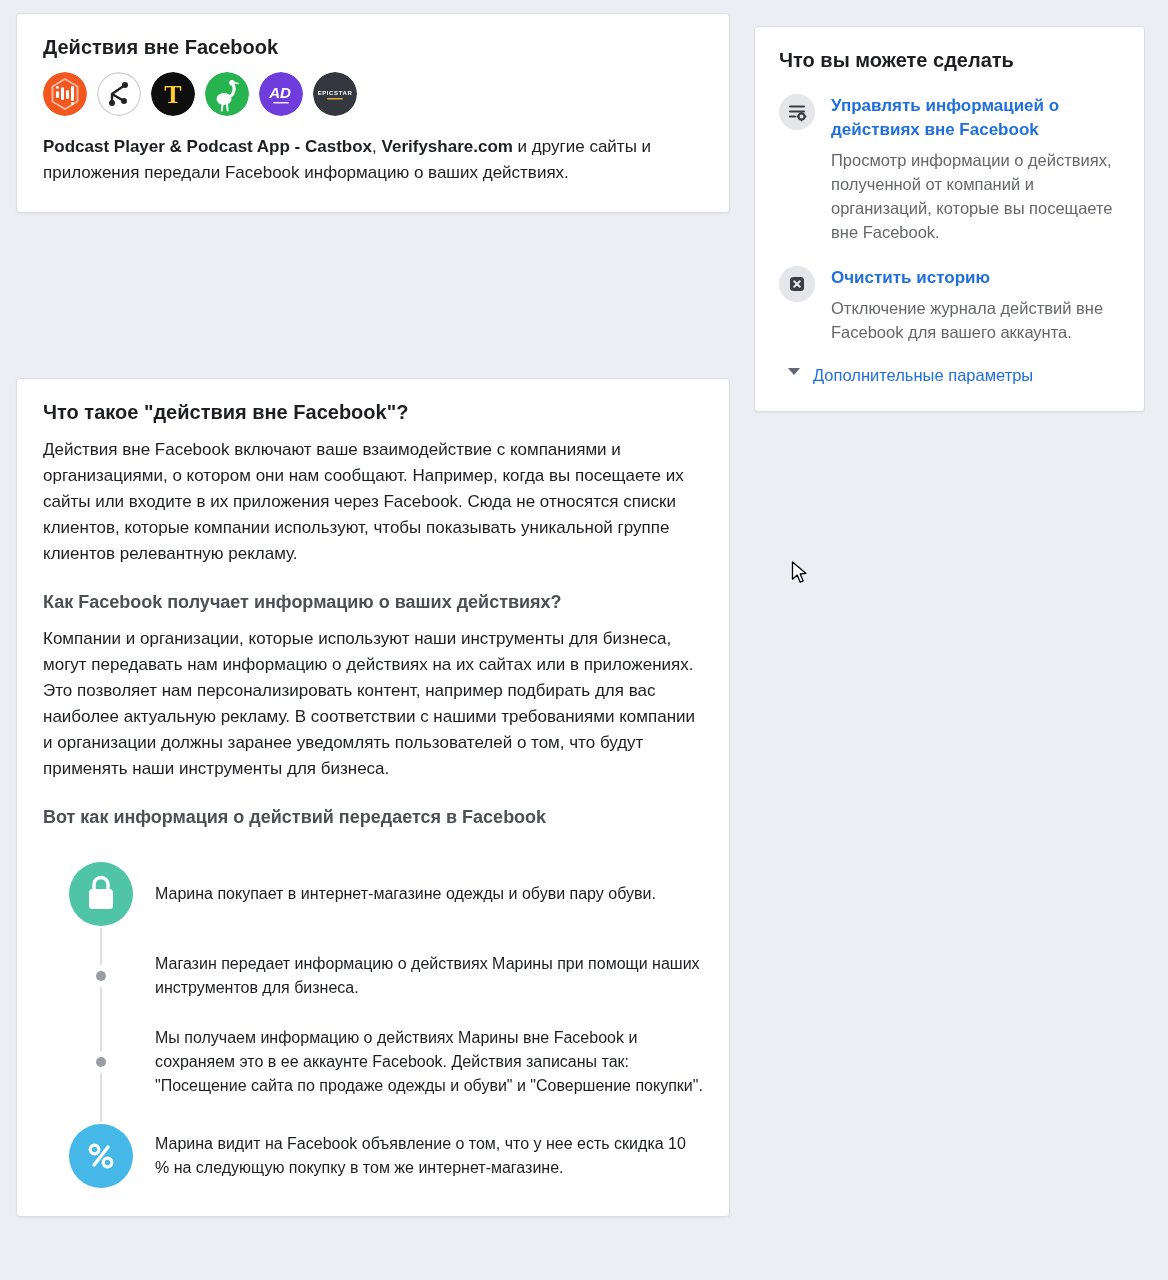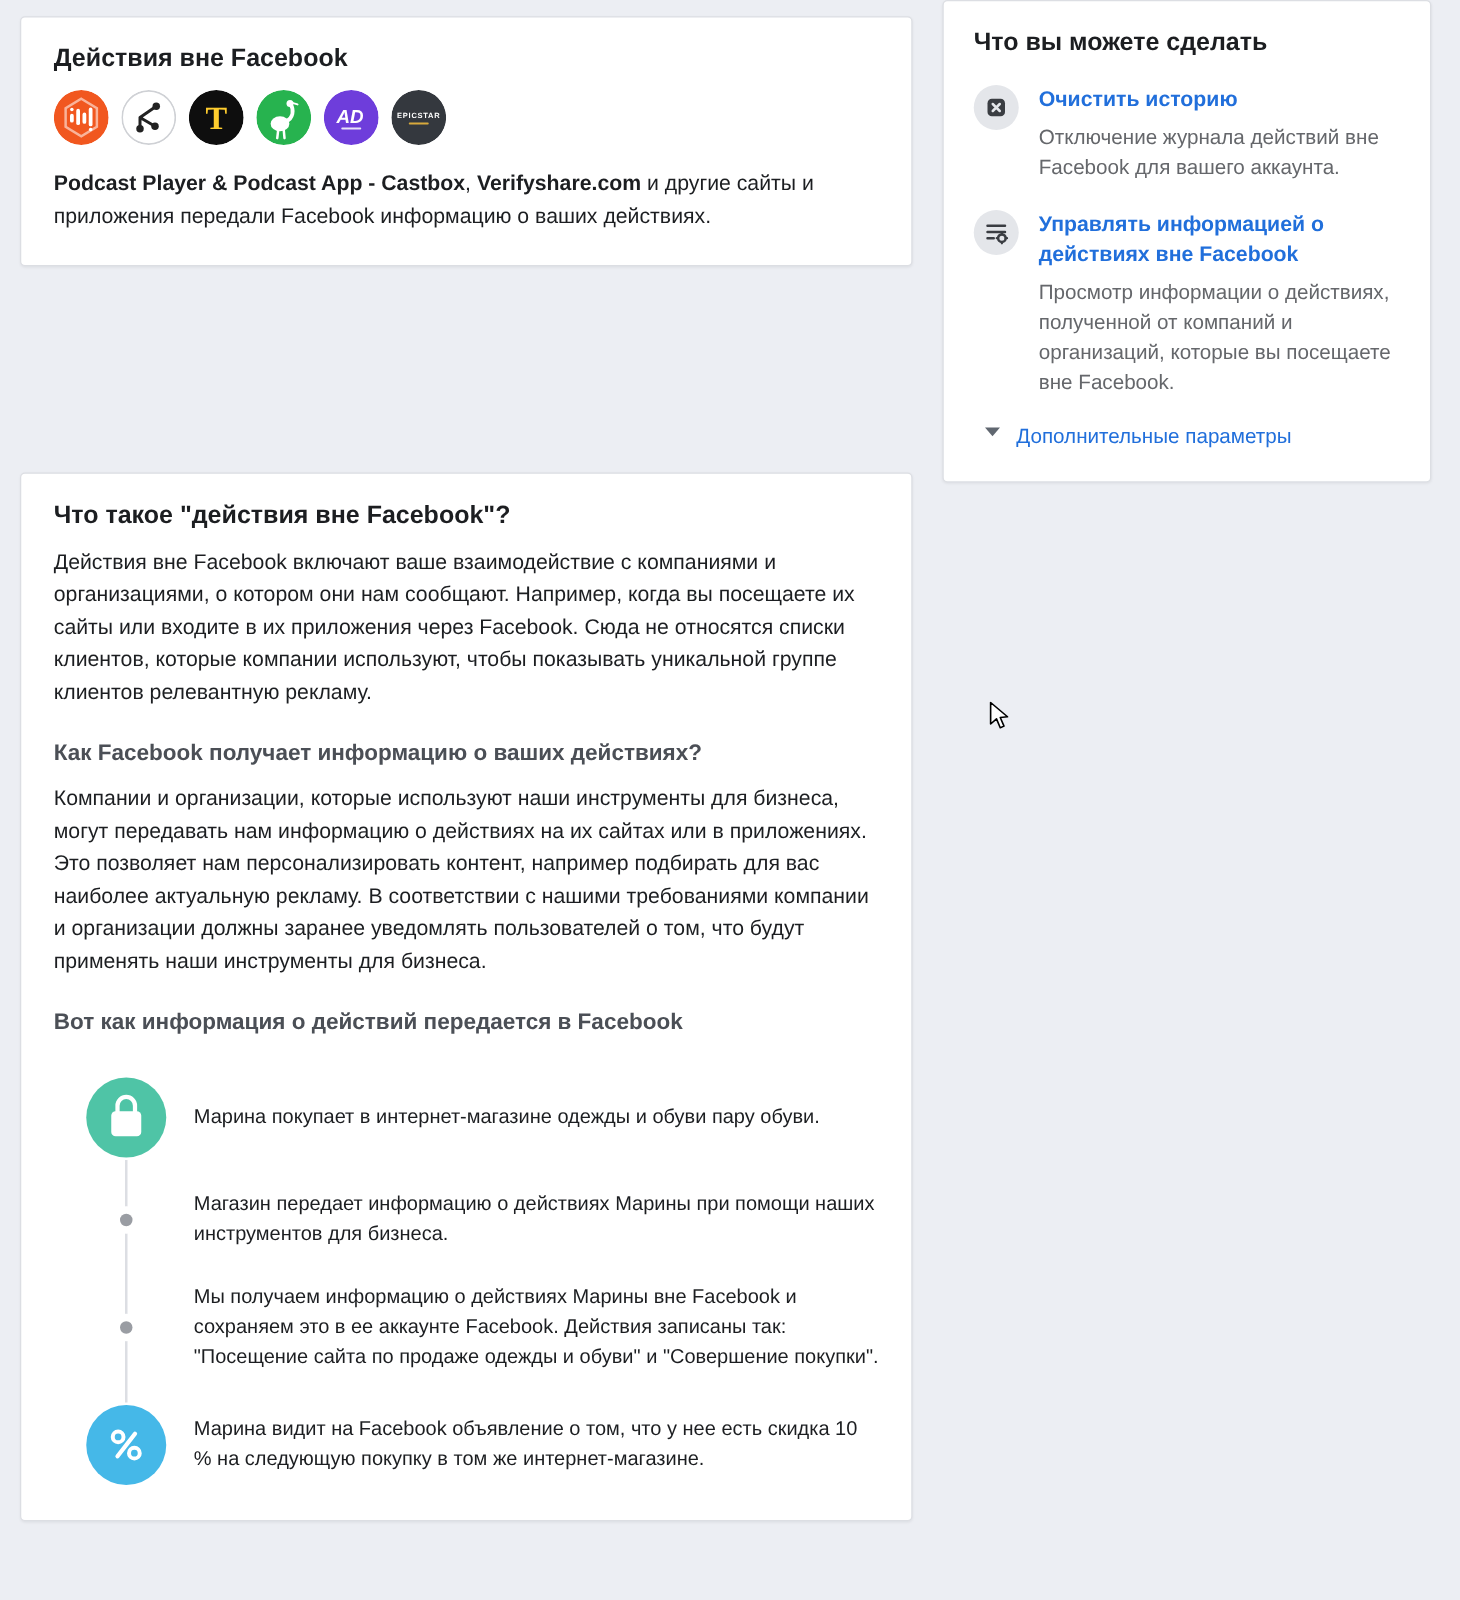--- a/index.html
+++ b/index.html
@@ -9,21 +9,21 @@
     background:#eceef3; color:#1c1e21;
     font-family:"Liberation Sans","DejaVu Sans",sans-serif;
   }
   .card {
     position:absolute; background:#fff;
     border:1px solid #dcdee3; border-radius:4px;
     box-shadow:0 1px 2px rgba(0,0,0,.05);
   }
   #card-offsite { left:16px; top:13px; width:714px; padding:22px 26px 26px; }
   #card-whatis  { left:16px; top:378px; width:714px; padding:22px 26px 28px; }
-  #card-sidebar { left:754px; top:0; width:391px; padding:22px 24px 26px; }
+  #card-sidebar { left:754px; top:26px; width:391px; padding:22px 24px 26px; }
 
   .card-title { font-size:20px; font-weight:bold; margin:0 0 13px; color:#1c1e21; }
   .body-text  { font-size:17px; line-height:26px; margin:0 0 15px; }
   .link { color:#216fdb; text-decoration:none; cursor:pointer; }
 
   .app-icons { display:flex; gap:10px; margin:6px 0 18px; }
   .app-icon { width:44px; height:44px; flex:0 0 44px; border-radius:50%; overflow:hidden; }
   .app-icon svg { display:block; }
 
   .apps-line { font-size:17px; line-height:26px; margin:0; }
@@ -170,41 +170,41 @@
     </div>
   </div>
 </section>
 
 <aside class="card" id="card-sidebar">
   <h1 class="sidebar-title">Что вы можете сделать</h1>
 
   <div class="action">
     <div class="action-icon">
       <svg width="20" height="20" viewBox="0 0 20 20">
+        <path d="M3 4.5 H17 M3 9.5 H17 M3 14.5 H8" stroke="#3a3d42" stroke-width="2" stroke-linecap="round"></path>
+        <circle cx="14.5" cy="14.5" r="3" fill="none" stroke="#3a3d42" stroke-width="2"></circle>
+        <path d="M14.5 10.4 v1 M14.5 17.6 v1 M10.4 14.5 h1 M17.6 14.5 h1" stroke="#3a3d42" stroke-width="1.8" stroke-linecap="round"></path>
+      </svg>
+    </div>
+    <div class="action-body">
+      <a class="action-link">Управлять информацией о действиях вне Facebook</a>
+      <div class="action-desc">Просмотр информации о действиях, полученной от компаний и организаций, которые вы посещаете вне Facebook.</div>
+    </div>
+  </div>
+
+  <div class="action">
+    <div class="action-icon">
+      <svg width="20" height="20" viewBox="0 0 20 20">
         <rect x="3" y="3" width="14" height="14" rx="3.5" fill="#3a3d42"></rect>
         <path d="M7.2 7.2 L12.8 12.8 M12.8 7.2 L7.2 12.8" stroke="#e4e6ea" stroke-width="2" stroke-linecap="round"></path>
       </svg>
     </div>
     <div class="action-body">
       <a class="action-link">Очистить историю</a>
       <div class="action-desc">Отключение журнала действий вне Facebook для вашего аккаунта.</div>
-    </div>
-  </div>
-
-  <div class="action">
-    <div class="action-icon">
-      <svg width="20" height="20" viewBox="0 0 20 20">
-        <path d="M3 4.5 H17 M3 9.5 H17 M3 14.5 H8" stroke="#3a3d42" stroke-width="2" stroke-linecap="round"></path>
-        <circle cx="14.5" cy="14.5" r="3" fill="none" stroke="#3a3d42" stroke-width="2"></circle>
-        <path d="M14.5 10.4 v1 M14.5 17.6 v1 M10.4 14.5 h1 M17.6 14.5 h1" stroke="#3a3d42" stroke-width="1.8" stroke-linecap="round"></path>
-      </svg>
-    </div>
-    <div class="action-body">
-      <a class="action-link">Управлять информацией о действиях вне Facebook</a>
-      <div class="action-desc">Просмотр информации о действиях, полученной от компаний и организаций, которые вы посещаете вне Facebook.</div>
     </div>
   </div>
 
   <div class="more-row">
     <span class="caret"></span>
     <a class="more-link">Дополнительные параметры</a>
   </div>
 </aside>
 
 <div id="cursor">

